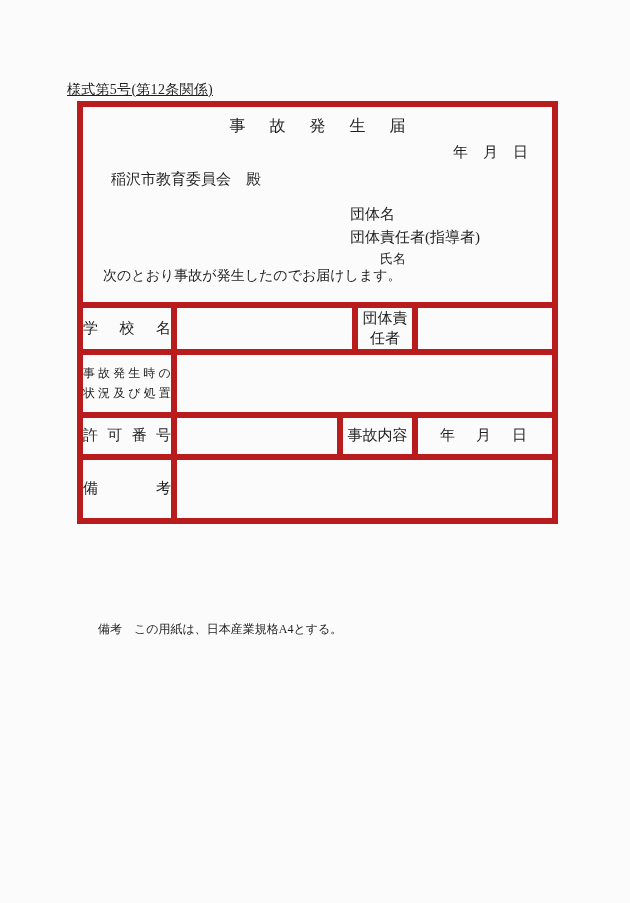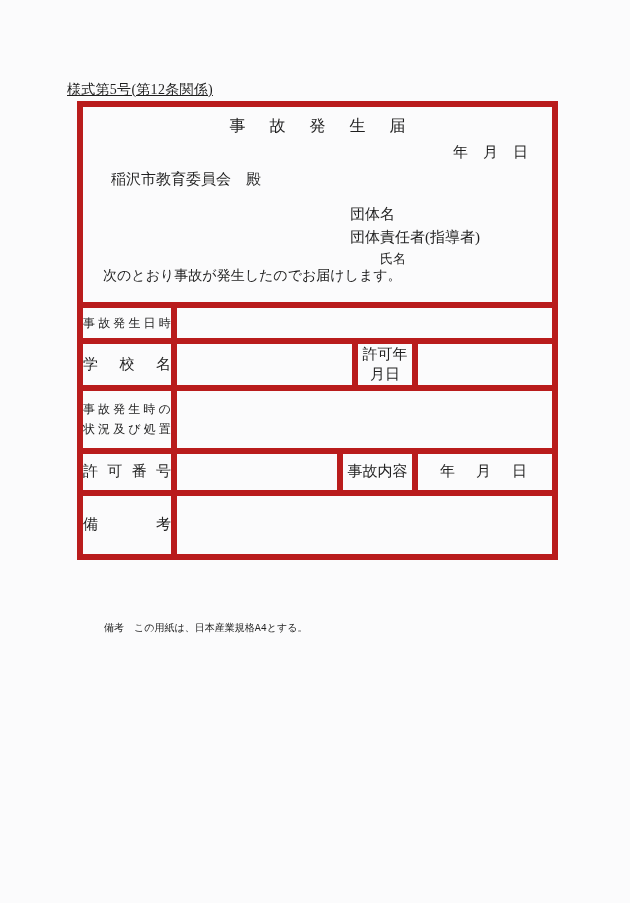--- a/index.html
+++ b/index.html
@@ -47,23 +47,22 @@
   td.sublbl{text-align:center;font-size:12.5px}
   td.datecell{text-align:center;font-size:15px;letter-spacing:0.2em}
   
   tr.r1{height:69px}
   tr.r2{height:36px}
   tr.r3{height:40px}
   tr.r4{height:63px}
   tr.r5{height:42px}
   tr.r6{height:64px}
   .footnote{
-    position:absolute;left:104px;top:621px;
-    font-size:10px;
-    font-family:Liberation Mono, monospace;
+    position:absolute;left:98px;top:621px;
+    font-size:12px;
   }
 </style>
 </head>
 <body>
 
 <div class="form-number">様式第5号(第12条関係)</div>
 
 <table class="form">
   <colgroup>
     <col style="width:94px">
@@ -77,28 +76,24 @@
     <td class="head-cell" colspan="5">
       <div class="t-title">事　故　発　生　届</div>
       <div class="t-date">年　月　日</div>
       <div class="t-addressee">稲沢市教育委員会　殿</div>
       <div class="t-group">団体名</div>
       <div class="t-leader">団体責任者(指導者)</div>
       <div class="t-name">氏名</div>
       <div class="t-intro">次のとおり事故が発生したのでお届けします。</div>
     </td>
   </tr>
-  <tr class="r2">
-    <td class="lbl sm">事故発生日時</td>
-    <td colspan="4"></td>
-  </tr>
   <tr class="r3">
     <td class="lbl">学校名</td>
     <td colspan="2"></td>
-    <td class="sublbl">許可年月日</td>
+    <td class="sublbl">団体責任者</td>
     <td></td>
   </tr>
   <tr class="r4">
     <td class="lbl sm two-line">事故発生時の
 状況及び処置</td>
     <td colspan="4"></td>
   </tr>
   <tr class="r5">
     <td class="lbl">許可番号</td>
     <td></td>

